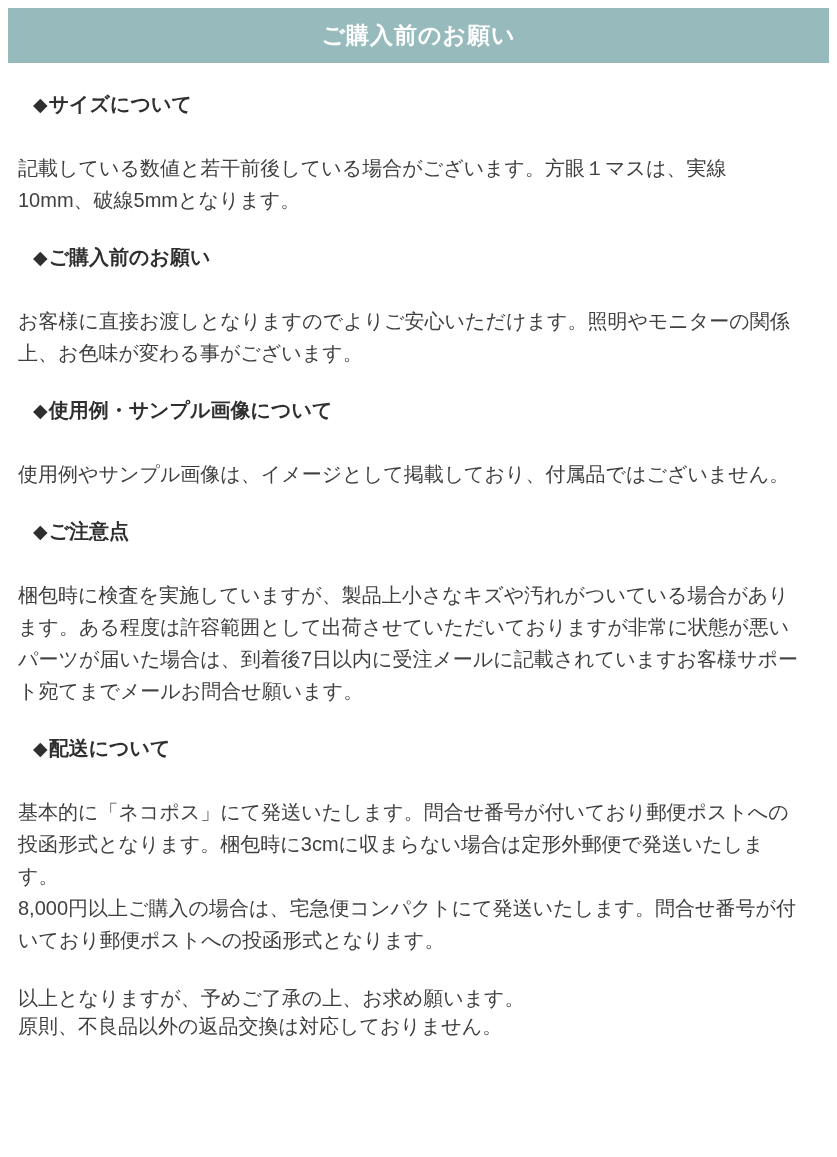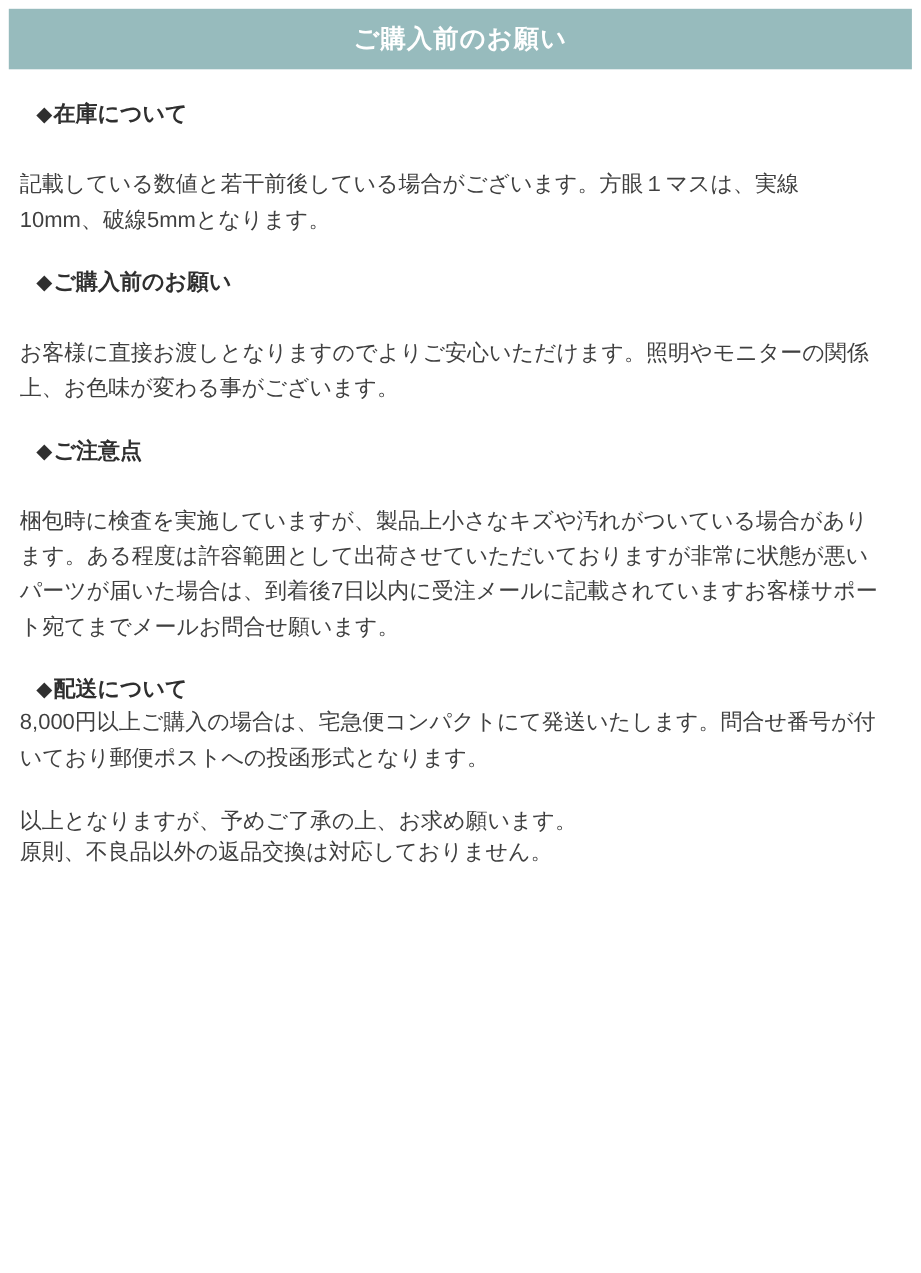--- a/index.html
+++ b/index.html
@@ -72,38 +72,43 @@
 </head>
 <body>
 
 <div class="page">
 
   <div class="header-bar">
     <h1 class="page-title">ご購入前のお願い</h1>
   </div>
 
   <section>
-    <h2 class="sec-h"><span class="bullet">◆</span><span>在庫について</span></h2>
+    <h2 class="sec-h"><span class="bullet">◆</span><span>サイズについて</span></h2>
     <p class="para">記載している数値と若干前後している場合がございます。方眼１マスは、実線10mm、破線5mmとなります。</p>
   </section>
 
   <section>
     <h2 class="sec-h"><span class="bullet">◆</span><span>ご購入前のお願い</span></h2>
     <p class="para">お客様に直接お渡しとなりますのでよりご安心いただけます。照明やモニターの関係上、お色味が変わる事がございます。</p>
   </section>
 
+  <section>
+    <h2 class="sec-h"><span class="bullet">◆</span><span>使用例・サンプル画像について</span></h2>
+    <p class="para">使用例やサンプル画像は、イメージとして掲載しており、付属品ではございません。</p>
+  </section>
 
   <section>
     <h2 class="sec-h"><span class="bullet">◆</span><span>ご注意点</span></h2>
     <p class="para">梱包時に検査を実施していますが、製品上小さなキズや汚れがついている場合があります。ある程度は許容範囲として出荷させていただいておりますが非常に状態が悪いパーツが届いた場合は、到着後7日以内に受注メールに記載されていますお客様サポート宛てまでメールお問合せ願います。</p>
   </section>
 
 
   <section>
     <h2 class="sec-h"><span class="bullet">◆</span><span>配送について</span></h2>
+    <p class="para">基本的に「ネコポス」にて発送いたします。問合せ番号が付いており郵便ポストへの投函形式となります。梱包時に3cmに収まらない場合は定形外郵便で発送いたします。</p>
     <p class="para cont">8,000円以上ご購入の場合は、宅急便コンパクトにて発送いたします。問合せ番号が付いており郵便ポストへの投函形式となります。</p>
   </section>
 
   <div class="closing">
     <p>以上となりますが、予めご了承の上、お求め願います。</p>
     <p>原則、不良品以外の返品交換は対応しておりません。</p>
   </div>
 
 </div>
 

